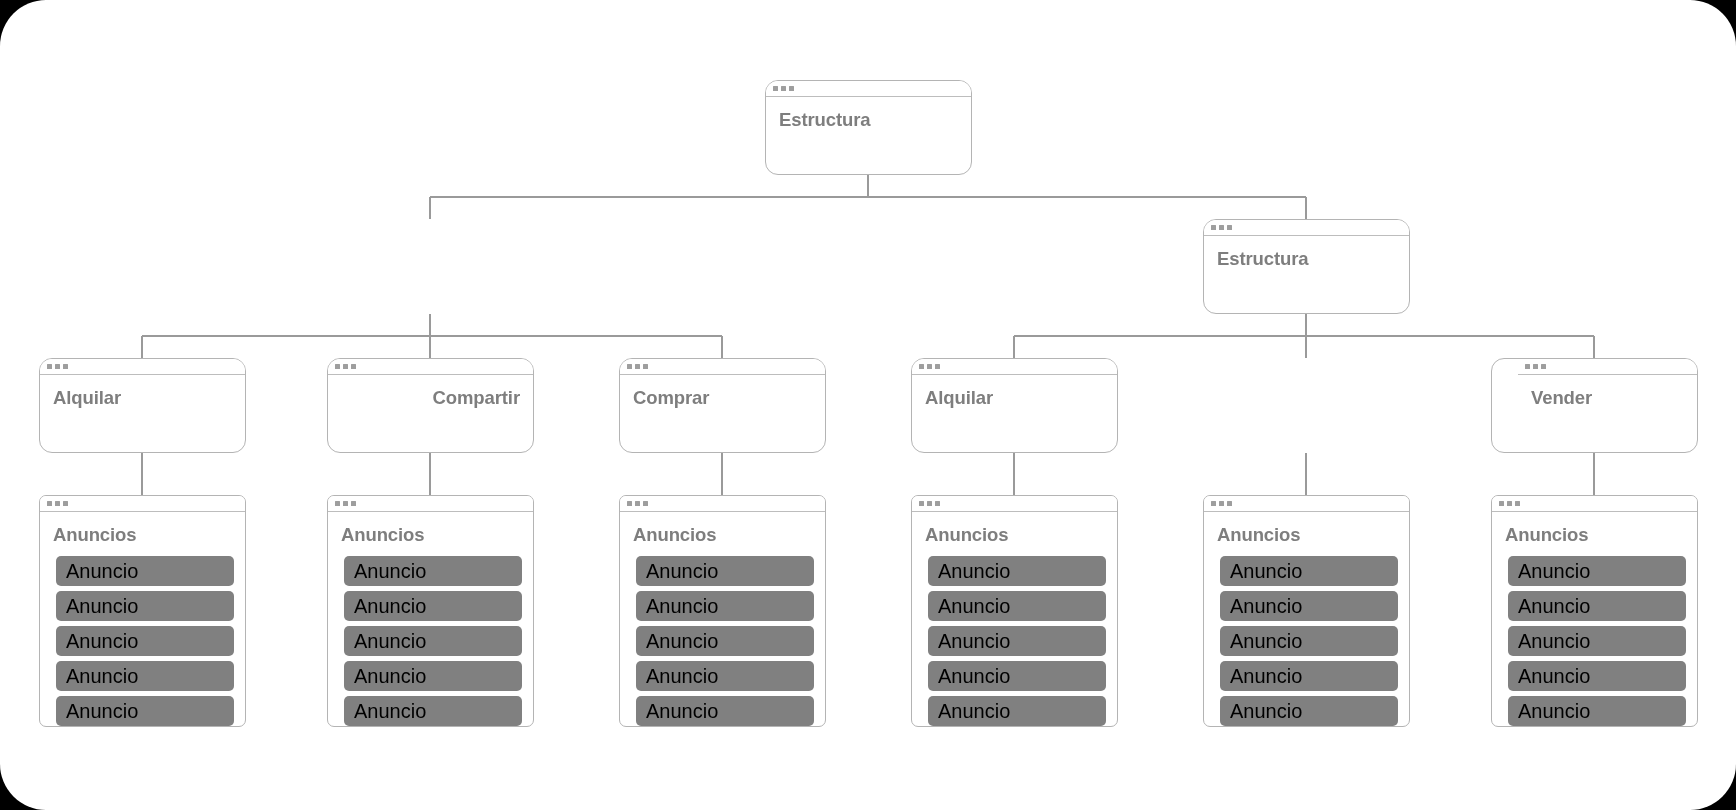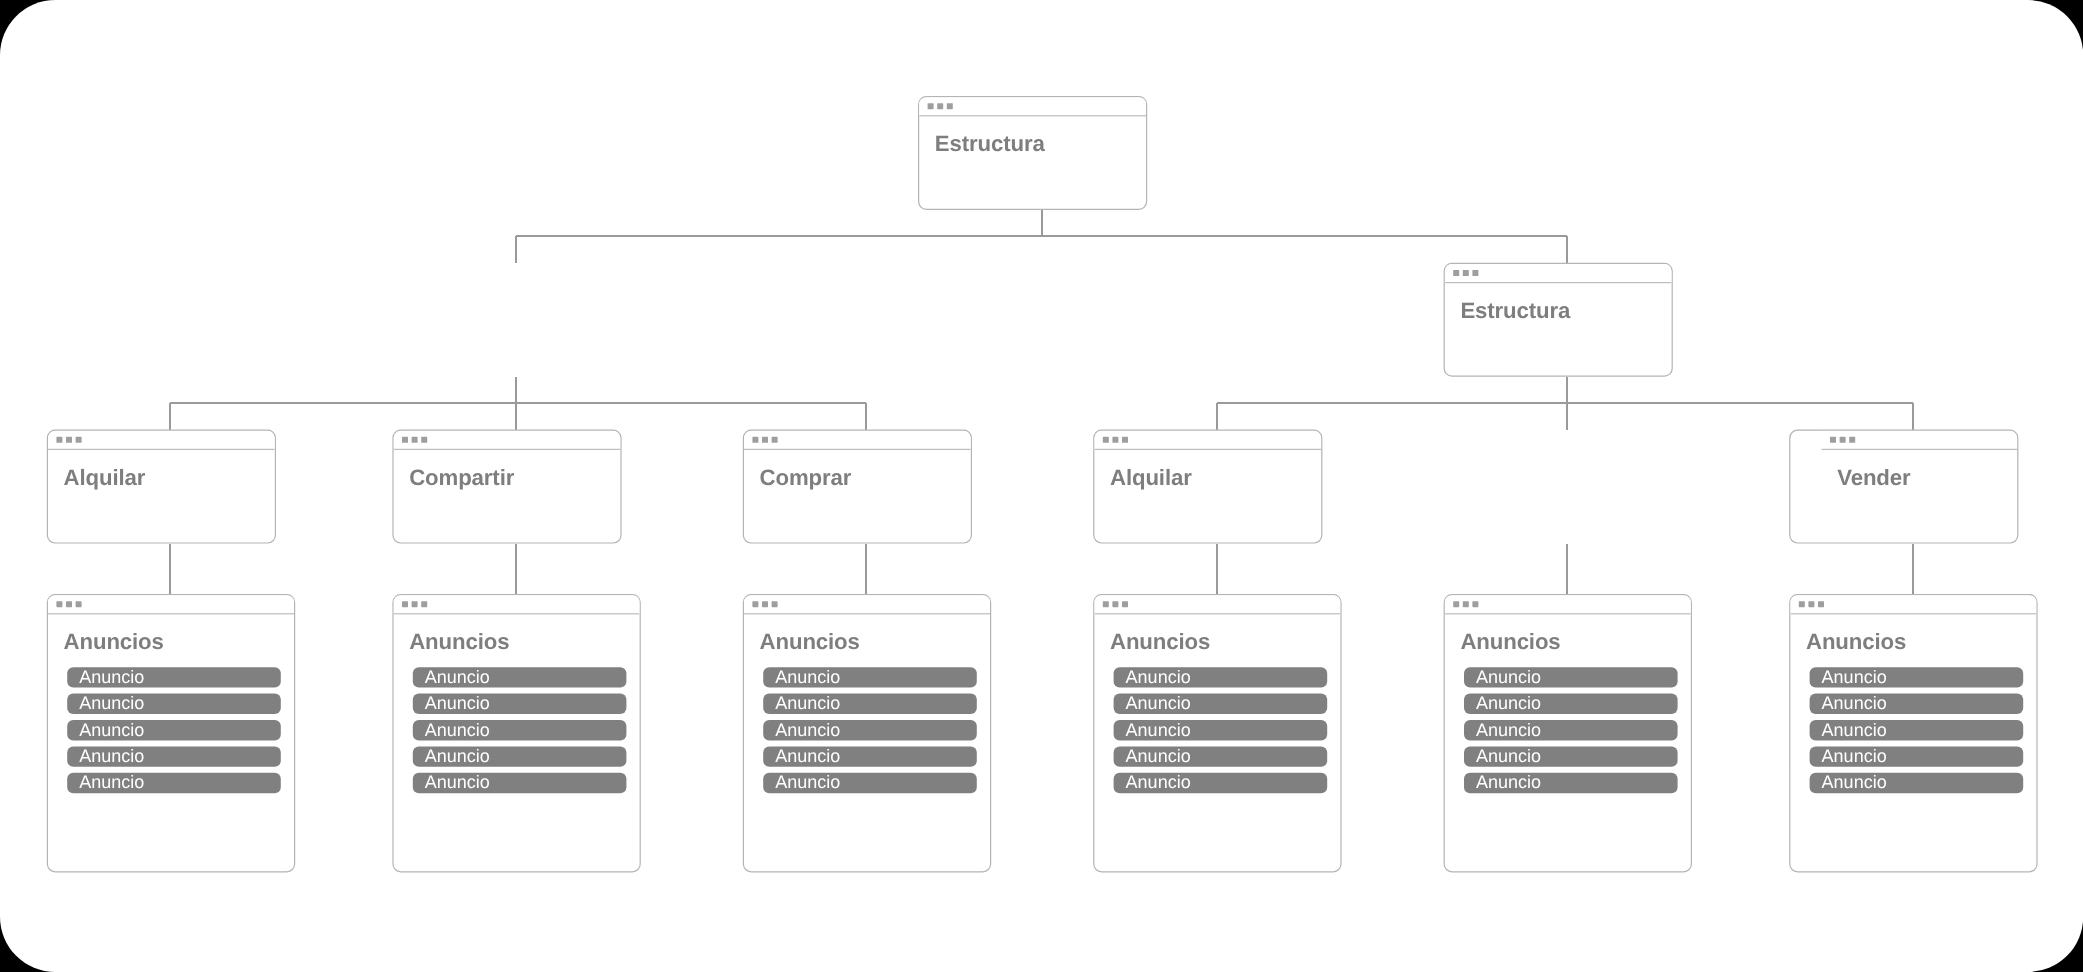--- a/index.html
+++ b/index.html
@@ -58,38 +58,38 @@
   .card-title {
     font-size: 18.5px;
     font-weight: bold;
     color: #7e7e7e;
     letter-spacing: -0.1px;
     line-height: 1.15;
     white-space: nowrap;
   }
 
   
-  .node      { width: 191px; height: 95px; }
+  .node      { width: 207px; height: 95px; border-radius: 13px; }
   .leafcard  { width: 207px; height: 232px; }
 
   .pill-list {
     margin-top: 11px;
     display: flex;
     flex-direction: column;
     gap: 5px;
   }
   .pill {
     background: #808080;
-    color: #ffffff;
+    color: #000000;
     border-radius: 5px;
-    height: 17px;
+    height: 30px;
     display: flex;
     align-items: center;
     padding-left: 10px;
-    font-size: 15px;
+    font-size: 20px;
     line-height: 1;
     margin-left: 3px;
     margin-right: -2px;
   }
 </style>
 </head>
 <body>
 
 <div id="canvas">
   <div id="diagram">
@@ -152,21 +152,21 @@
       <div class="card-titlebar">
         <span class="dot"></span>
         <span class="dot"></span>
         <span class="dot"></span>
       </div>
       <div class="card-body">
         <div class="card-title">Alquilar</div>
       </div>
     </div>
 
-    <div class="card node" style="left:327px; top:358px;">
+    <div class="card node" style="left:327px; top:358px;text-align:right;">
       <div class="card-titlebar">
         <span class="dot"></span>
         <span class="dot"></span>
         <span class="dot"></span>
       </div>
       <div class="card-body">
         <div class="card-title">Compartir</div>
       </div>
     </div>
 

